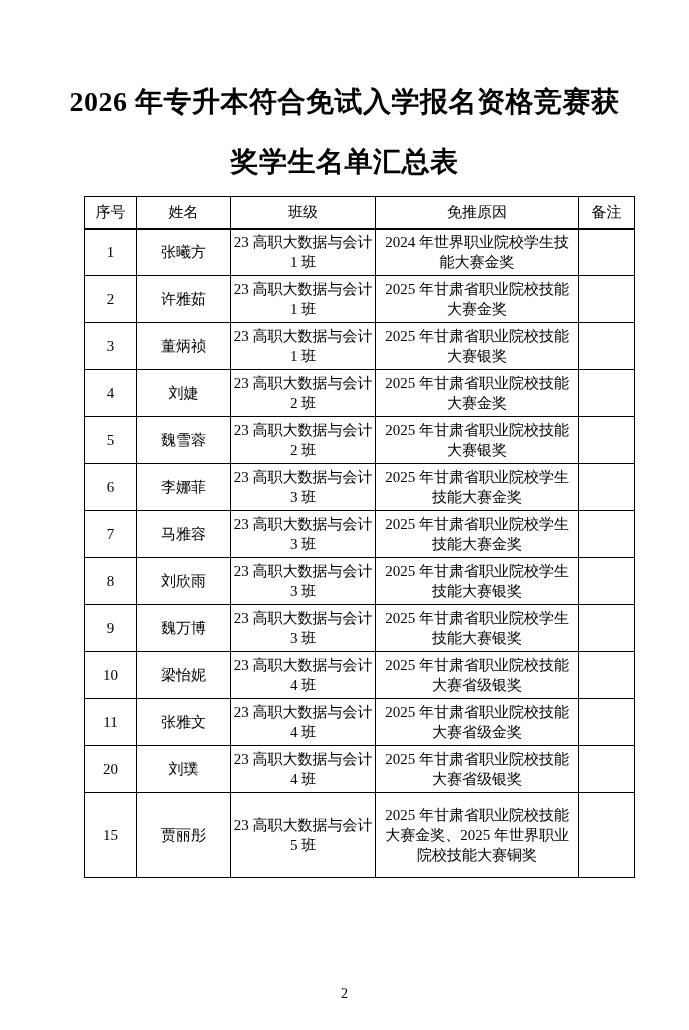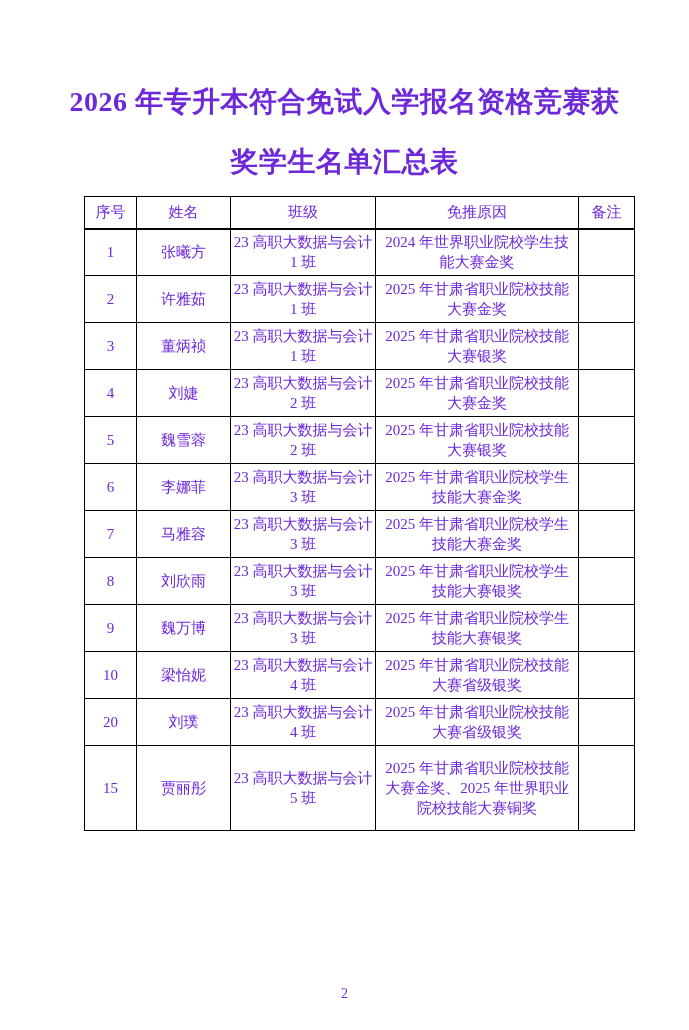--- a/index.html
+++ b/index.html
@@ -5,21 +5,21 @@
   html, body {
     margin: 0;
     padding: 0;
     background: #ffffff;
   }
   .page {
     position: relative;
     width: 689px;
     height: 1030px;
     background: #ffffff;
-    color: #6d28d9;
+    color: #000000;
     font-family: "Liberation Serif", "DejaVu Serif", serif;
     overflow: hidden;
     box-sizing: border-box;
     padding-top: 72px;
   }
   .title {
     margin: 0;
     text-align: center;
     font-size: 28px;
     font-weight: bold;
@@ -148,20 +148,27 @@
           <td></td>
         </tr>
         <tr>
           <td>10</td>
           <td>梁怡妮</td>
           <td>23 高职大数据与会计 4 班</td>
           <td>2025 年甘肃省职业院校技能大赛省级银奖</td>
           <td></td>
         </tr>
         <tr>
+          <td>11</td>
+          <td>张雅文</td>
+          <td>23 高职大数据与会计 4 班</td>
+          <td>2025 年甘肃省职业院校技能大赛省级金奖</td>
+          <td></td>
+        </tr>
+        <tr>
           <td>20</td>
           <td>刘璞</td>
           <td>23 高职大数据与会计 4 班</td>
           <td>2025 年甘肃省职业院校技能大赛省级银奖</td>
           <td></td>
         </tr>
         <tr>
           <td>15</td>
           <td>贾丽彤</td>
           <td>23 高职大数据与会计 5 班</td>

